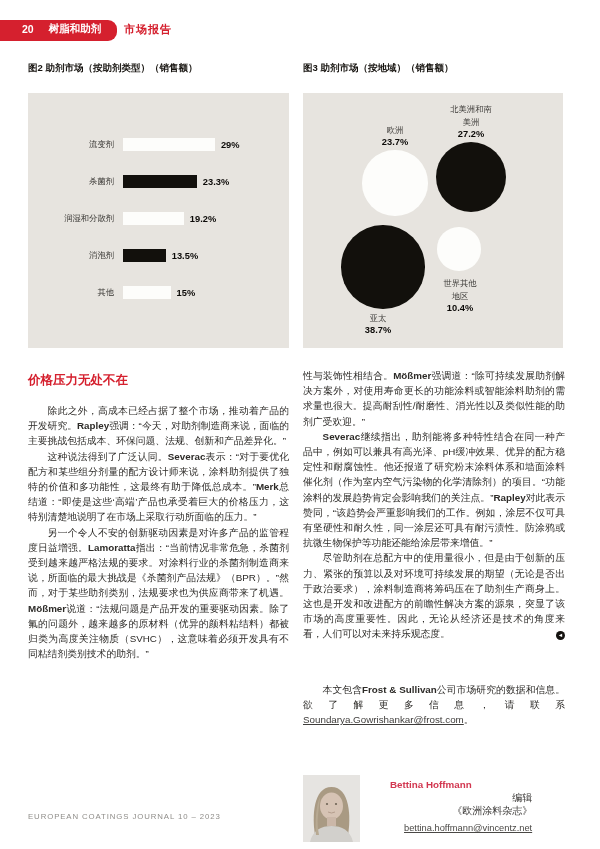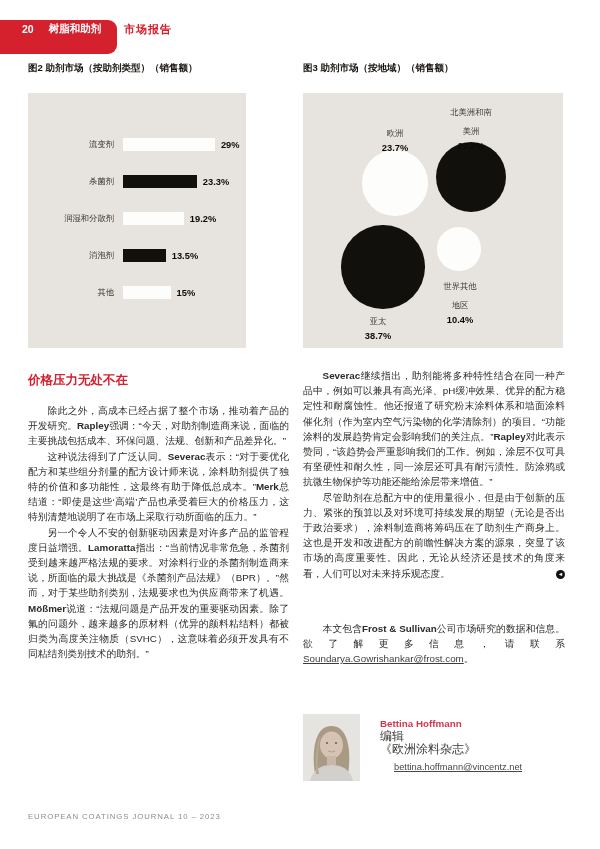--- a/index.html
+++ b/index.html
@@ -3,66 +3,66 @@
 <meta charset="utf-8">
 <style>
   :root{ --red:#d5202e; --panel:#e7e4df; --ink:#2d2b28; }
   html,body{margin:0;padding:0;background:#ffffff;}
   .page{position:relative;width:600px;height:849px;background:#ffffff;overflow:hidden;
         font-family:"Liberation Sans",sans-serif;color:var(--ink);}
 
   
   .badge{position:absolute;left:0;top:20px;height:18px;background:var(--red);
          border-radius:0 9px 9px 0;display:flex;align-items:center;
-         padding:0 16px 16px 22px;gap:15px;color:#fff;font-weight:bold;font-size:10.5px;}
+         padding:0 16px 3px 22px;gap:15px;color:#fff;font-weight:bold;font-size:10.5px;}
   .report-label{position:absolute;left:124px;top:20px;height:18px;display:flex;align-items:center;
          color:var(--red);font-weight:bold;font-size:11px;letter-spacing:1px;}
 
   
   .chart-title{position:absolute;top:62px;font-size:9.5px;font-weight:bold;color:#16130f;}
   .panel{position:absolute;top:93px;height:255px;background:var(--panel);}
-  #panel-left{left:28px;width:218px;}
+  #panel-left{left:28px;width:261px;}
   #panel-right{left:303px;width:260px;}
 
   
   .bar-rows{padding-top:45px;}
   .bar-row{display:flex;align-items:center;height:13px;margin-bottom:24px;}
   .bar-label{width:86px;text-align:right;padding-right:9px;font-size:8.3px;color:#363431;flex:none;}
   .bar{height:13px;flex:none;}
   .bar-value{margin-left:6px;font-size:9.3px;font-weight:bold;color:#0c0a08;white-space:nowrap;}
 
   
   .bubble-area{position:relative;width:100%;height:100%;}
   .bubble{position:absolute;border-radius:50%;}
   .bub-label{position:absolute;transform:translateX(-50%);text-align:center;}
-  .bub-name{font-size:8.3px;color:#3f3d3a;line-height:19px;white-space:pre-line;}
+  .bub-name{font-size:8.3px;color:#3f3d3a;line-height:13px;white-space:pre-line;}
   .bub-val{font-size:9.3px;font-weight:bold;color:#0c0a08;line-height:11.5px;}
 
   
   .column{position:absolute;top:368px;}
   #left-column{left:28px;width:261px;}
   #right-column{left:303px;width:262px;}
   .heading{color:var(--red);font-size:12.5px;font-weight:bold;margin:34px 0 14px;}
   .column .heading:first-child{margin-top:4px;}
   .para{font-size:9.8px;line-height:15.2px;color:var(--ink);text-align:justify;margin:0;}
   .para.indent{text-indent:2em;}
   .para.spaced{margin-top:40px;}
   .para.rel{position:relative;}
   .b{font-weight:bold;}
   a.link{color:#3f3d3b;text-decoration:underline;cursor:pointer;}
   .endmark{position:absolute;right:0;bottom:2px;width:9px;height:9px;border-radius:50%;
            background:#14120f;color:#fff;font-size:5.5px;line-height:9px;text-align:center;
            text-indent:0;display:inline-block;}
 
   
-  .author{display:flex;gap:20px;margin-top:48px;align-items:flex-start;}
+  .author{display:flex;gap:30px;margin-top:48px;align-items:flex-start;}
   .avatar{width:57px;height:67px;flex:none;display:block;}
   .author-meta{padding-top:3px;}
   .author-name{color:#d23750;font-size:9.8px;font-weight:bold;line-height:13px;}
-  .author-role,.author-pub{font-size:12px;color:#3a3836;line-height:13px;}
+  .author-role,.author-pub{font-size:10px;color:#3a3836;line-height:13px;text-align:right;}
   .author-email{font-size:9.3px;color:#4a4845;line-height:13px;text-decoration:underline;display:inline-block;margin-left:14px;}
 
   .footer{position:absolute;left:28px;top:812px;font-size:7.8px;letter-spacing:0.9px;color:#8f8d89;}
 </style>
 </head>
 <body>
 
 <div class="page">
 
   <div class="badge">
@@ -133,20 +133,21 @@
 
   <div class="column" id="left-column">
       <h3 class="heading">价格压力无处不在</h3>
       <p class="para indent"><span>除此之外，高成本已经占据了整个市场，推动着产品的开发研究。</span><span class="b">Rapley</span><span>强调：“今天，对助剂制造商来说，面临的主要挑战包括成本、环保问题、法规、创新和产品差异化。”</span></p>
       <p class="para indent"><span>这种说法得到了广泛认同。</span><span class="b">Severac</span><span>表示：“对于要优化配方和某些组分剂量的配方设计师来说，涂料助剂提供了独特的价值和多功能性，这最终有助于降低总成本。”</span><span class="b">Merk</span><span>总结道：“即使是这些‘高端’产品也承受着巨大的价格压力，这特别清楚地说明了在市场上采取行动所面临的压力。”</span></p>
       <p class="para indent"><span>另一个令人不安的创新驱动因素是对许多产品的监管程度日益增强。</span><span class="b">Lamoratta</span><span>指出：“当前情况非常危急，杀菌剂受到越来越严格法规的要求。对涂料行业的杀菌剂制造商来说，所面临的最大挑战是《杀菌剂产品法规》（BPR）。”然而，对于某些助剂类别，法规要求也为供应商带来了机遇。</span><span class="b">Mößmer</span><span>说道：“法规问题是产品开发的重要驱动因素。除了氟的问题外，越来越多的原材料（优异的颜料粘结料）都被归类为高度关注物质（SVHC），这意味着必须开发具有不同粘结剂类别技术的助剂。”</span></p>
     </div>
 
   <div class="column" id="right-column">
     <div>
+        <p class="para"><span>性与装饰性相结合。</span><span class="b">Mößmer</span><span>强调道：“除可持续发展助剂解决方案外，对使用寿命更长的功能涂料或智能涂料助剂的需求量也很大。提高耐刮性/耐磨性、消光性以及类似性能的助剂广受欢迎。”</span></p>
         <p class="para indent"><span class="b">Severac</span><span>继续指出，助剂能将多种特性结合在同一种产品中，例如可以兼具有高光泽、pH缓冲效果、优异的配方稳定性和耐腐蚀性。他还报道了研究粉末涂料体系和墙面涂料催化剂（作为室内空气污染物的化学清除剂）的项目。“功能涂料的发展趋势肯定会影响我们的关注点。”</span><span class="b">Rapley</span><span>对此表示赞同，“该趋势会严重影响我们的工作。例如，涂层不仅可具有坚硬性和耐久性，同一涂层还可具有耐污渍性。防涂鸦或抗微生物保护等功能还能给涂层带来增值。”</span></p>
         <p class="para indent rel"><span>尽管助剂在总配方中的使用量很小，但是由于创新的压力、紧张的预算以及对环境可持续发展的期望（无论是否出于政治要求），涂料制造商将筹码压在了助剂生产商身上。这也是开发和改进配方的前瞻性解决方案的源泉，突显了该市场的高度重要性。因此，无论从经济还是技术的角度来看，人们可以对未来持乐观态度。</span><span class="endmark">◄</span></p>
         <p class="para indent spaced"><span>本文包含</span><span class="b">Frost &amp; Sullivan</span><span>公司市场研究的数据和信息。欲了解更多信息，请联系</span><a href="#" class="link">Soundarya.Gowrishankar@frost.com</a><span>。</span></p>
       </div>
     <div class="author">
       <svg class="avatar" viewBox="0 0 57 67" aria-hidden="true">
         <rect width="57" height="67" fill="#e6e4e1"></rect>
         <path d="M12 60 C9 42 10 12 28.5 12 C47 12 48 42 45 60 Z" fill="#a99a83"></path>
         <ellipse cx="28.5" cy="31" rx="11.5" ry="13.5" fill="#d6c3b4"></ellipse>
         <circle cx="24" cy="29" r="1.1" fill="#6f6355"></circle>

